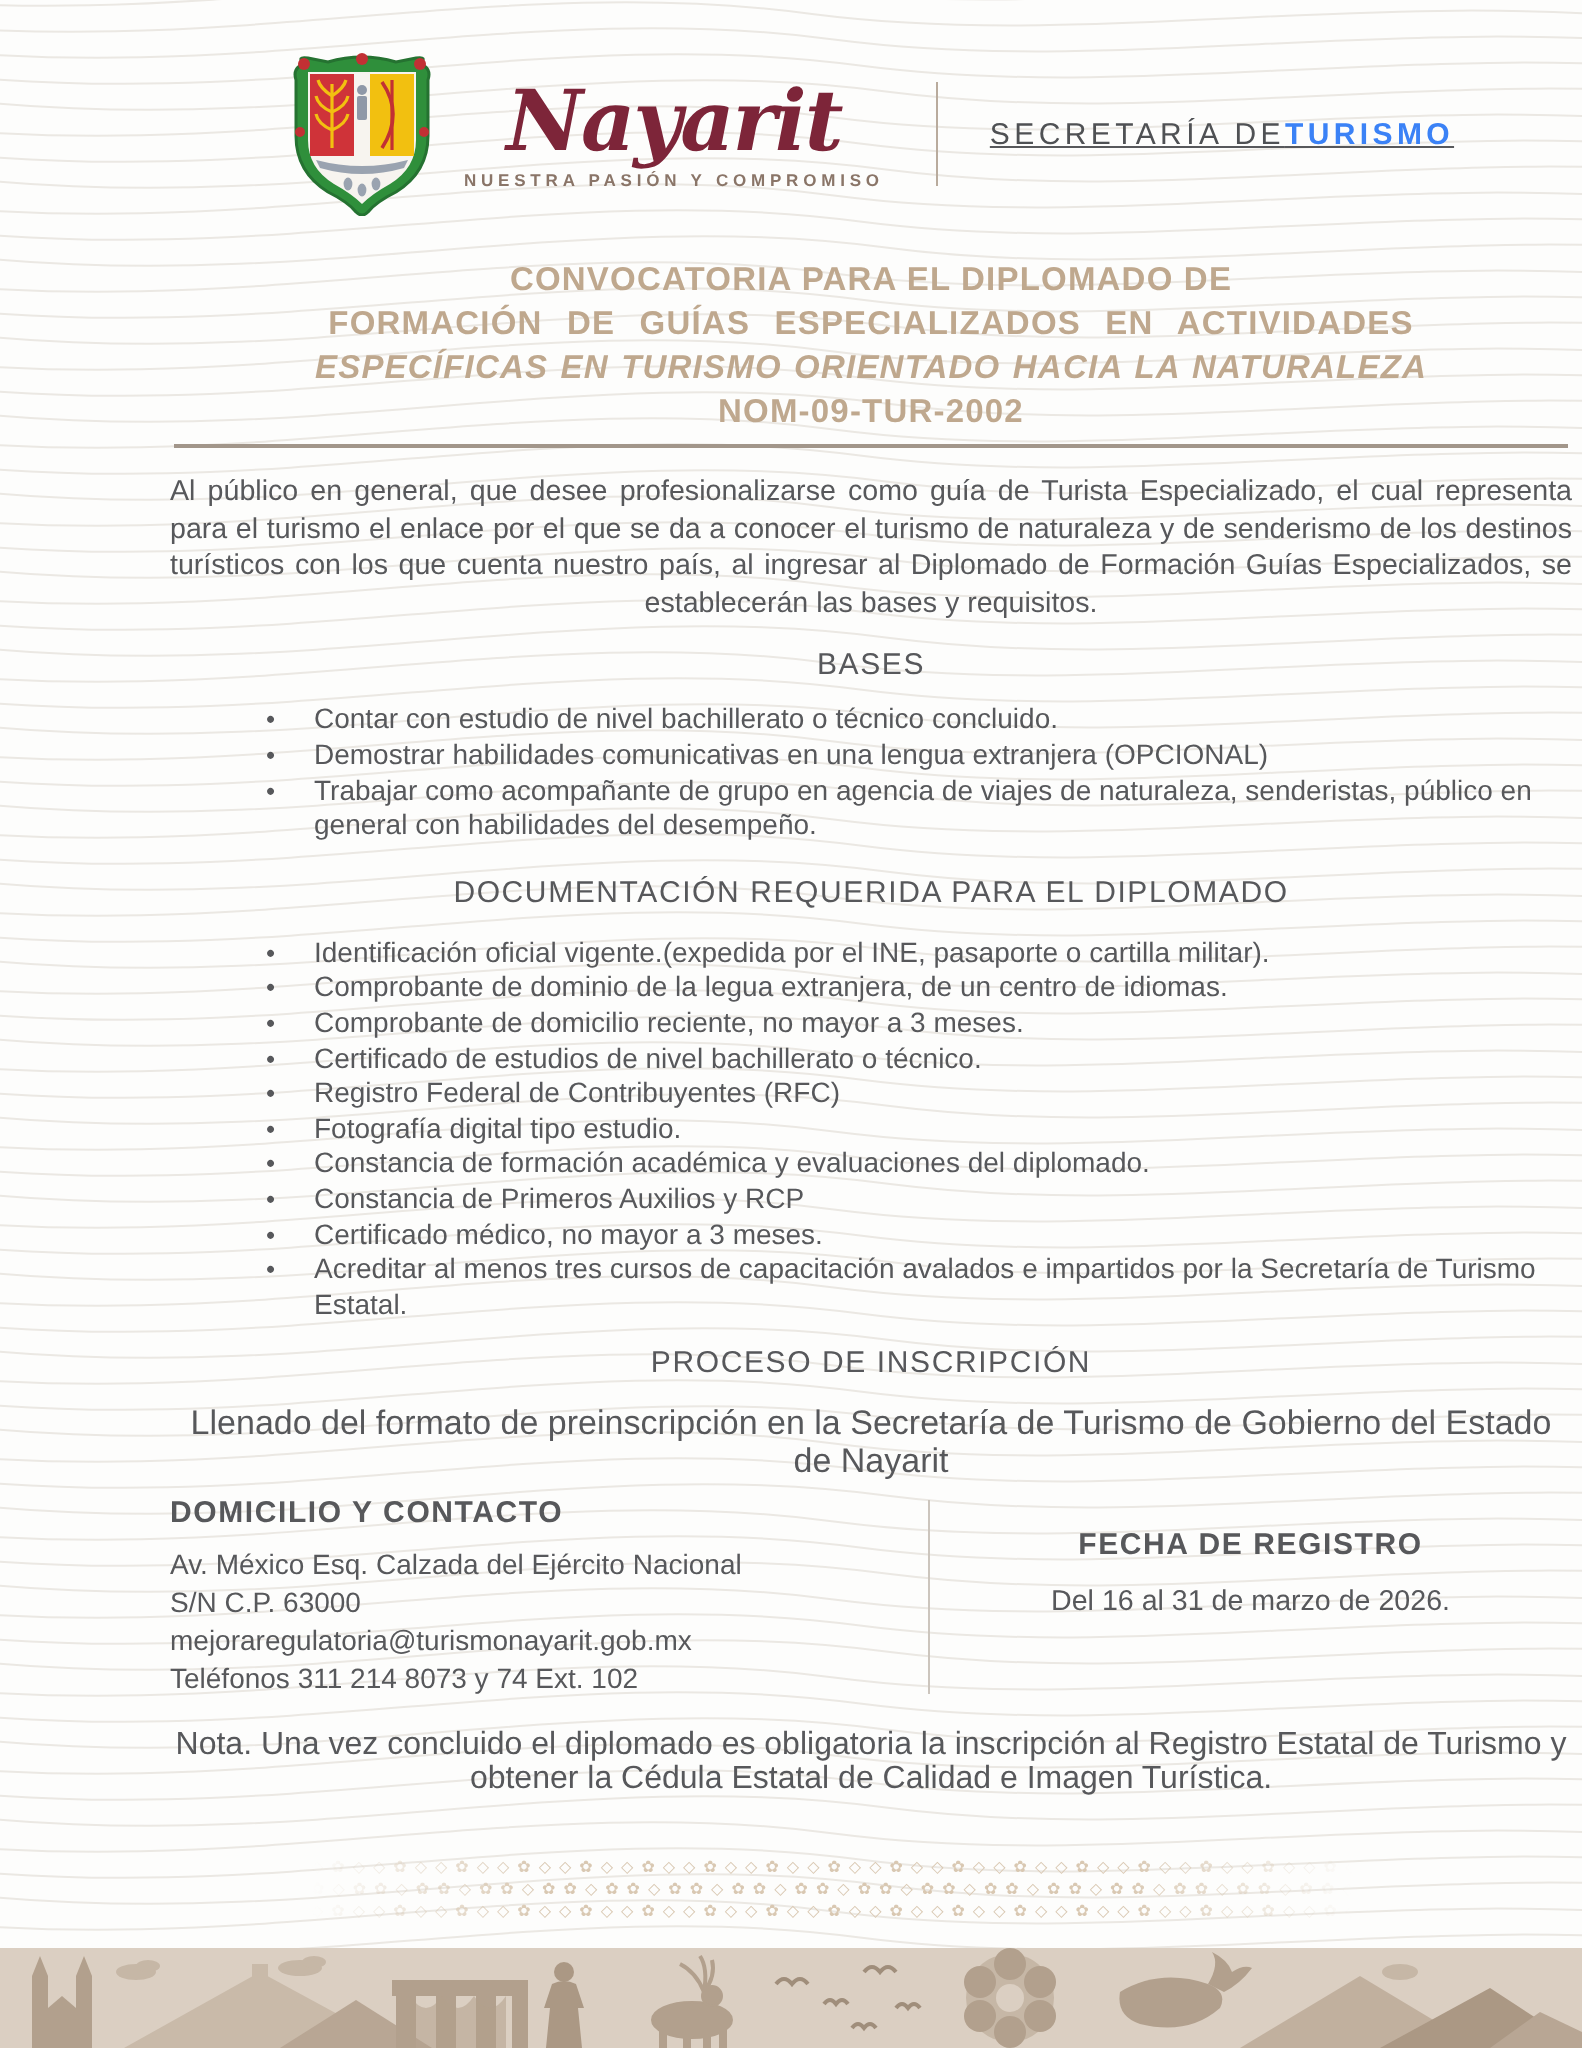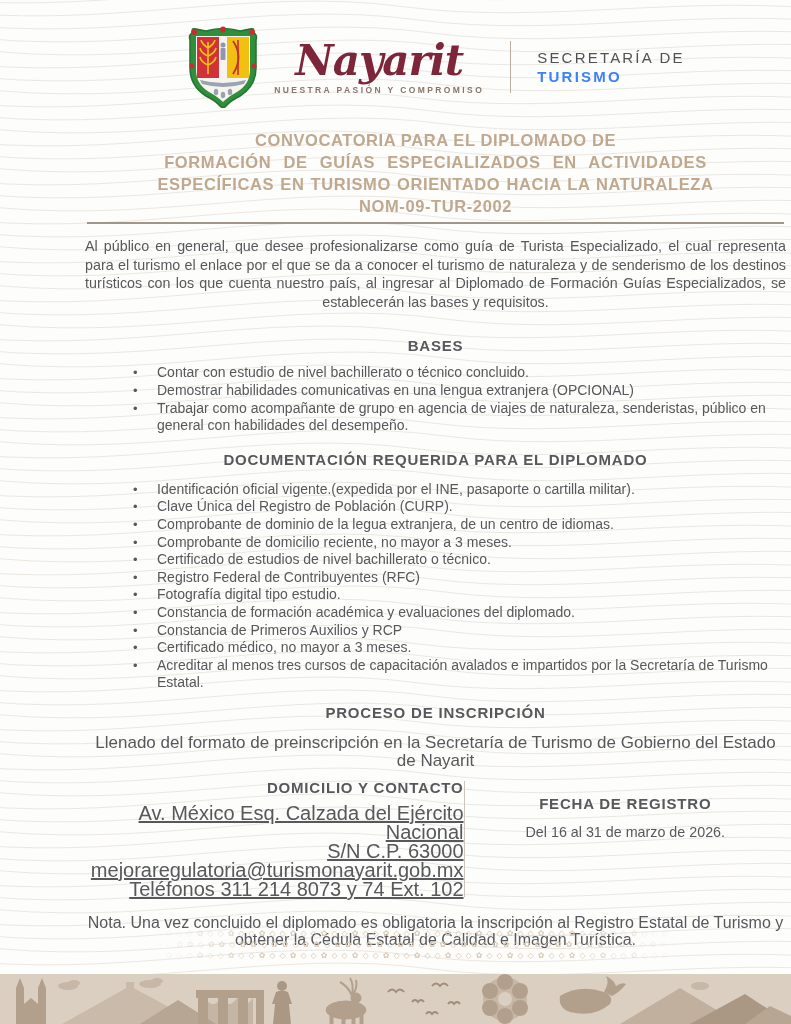--- a/index.html
+++ b/index.html
@@ -20,48 +20,48 @@
   .header{display:flex;align-items:center;justify-content:center;margin-top:26px;gap:14px;}
   .brand{display:flex;flex-direction:column;align-items:center;}
   .brand-script{
     font-family:"DejaVu Serif", serif;
     font-style:italic;font-weight:bold;
     font-size:42px;line-height:44px;color:#7d2539;
     letter-spacing:-1px;
   }
   .brand-tagline{font-size:8.5px;letter-spacing:2.4px;color:#8a7568;margin-top:2px;font-weight:bold;text-align:right;}
   .header-divider{width:1px;height:52px;background:#b9ab9d;margin:0 12px;}
-  .org{display:flex;flex-direction:column;line-height:19px;}
+  .org{display:flex;flex-direction:row;line-height:19px;text-decoration:underline;}
   .org-line1{font-size:15px;letter-spacing:2.2px;color:#4f5154;}
   .org-line2{font-size:15px;letter-spacing:2.2px;color:#3b82f6;font-weight:bold;}
 
   
   .doc-title{margin-top:21px;text-align:center;color:#bfa88e;font-weight:bold;
              font-size:16.5px;line-height:22px;letter-spacing:0.6px;}
   .doc-title .t2{word-spacing:7px;}
-  .doc-title .t3{word-spacing:1px;}
+  .doc-title .t3{word-spacing:1px;font-style:italic;}
   .title-rule{height:2px;background:#a2968a;border:none;margin:5px 2px 0 2px;}
 
   
   .intro{margin:13px 0 0 0;font-size:14.3px;line-height:18.6px;
          text-align:justify;text-align-last:center;}
-  .section-heading{margin:26px 0 0 0;text-align:center;font-size:15px;font-weight:bold;
+  .section-heading{margin:13px 0 0 0;text-align:center;font-size:15px;font-weight:normal;
                    letter-spacing:0.8px;color:#57585b;}
   ul.doc-list{list-style:none;margin:10px 0 0 0;padding:0 0 0 48px;}
   ul.doc-list li{position:relative;font-size:14px;line-height:17.6px;padding-left:24px;}
   ul.doc-list li::before{content:"•";position:absolute;left:0;top:0;font-size:13px;color:#57585b;}
   .proceso-text{margin:13px 0 0 0;text-align:center;font-size:17px;line-height:18.6px;}
 
   
   .columns{display:flex;margin-top:8px;align-items:stretch;}
-  .col-left{width:54%;text-align:right;}
+  .col-left{width:54%;text-align:left;}
   .col-divider{width:1px;background:#ccc5bd;margin:2px 0;}
   .col-right{flex:1;text-align:center;padding-top:16px;}
   .col-heading{font-size:15px;font-weight:bold;letter-spacing:0.8px;color:#57585b;}
-  .contact-lines{margin-top:8px;font-size:20px;line-height:19px;text-decoration:underline;}
+  .contact-lines{margin-top:8px;font-size:14px;line-height:19px;}
   .registro-text{margin-top:12px;font-size:14.3px;}
 
   
   .nota{margin:16px -20px 0 -20px;text-align:center;font-size:16px;line-height:16.5px;}
 
   
   .pattern-strip{
     position:absolute;left:50%;transform:translateX(-50%);
     top:928px;width:520px;height:34px;overflow:hidden;
     text-align:center;color:#d9c8b2;z-index:1;
@@ -226,21 +226,20 @@
     <h2 class="section-heading">BASES</h2>
     <ul class="doc-list">
       <li>Contar con estudio de nivel bachillerato  o técnico concluido.</li>
       <li>Demostrar habilidades comunicativas en una lengua extranjera (OPCIONAL)</li>
       <li>Trabajar como acompañante de grupo en agencia de viajes de naturaleza,  senderistas, público en general con habilidades del desempeño.</li>
     </ul>
 
     <h2 class="section-heading" style="margin-top:16px;">DOCUMENTACIÓN REQUERIDA  PARA EL DIPLOMADO</h2>
     <ul class="doc-list" style="margin-top:13px;">
       <li>Identificación oficial vigente.(expedida por el INE, pasaporte o cartilla militar).</li>
-      <li>Clave Única del Registro de Población (CURP).</li>
       <li>Comprobante de dominio de la legua extranjera, de un centro de idiomas.</li>
       <li>Comprobante de domicilio reciente, no mayor a 3 meses.</li>
       <li>Certificado de estudios de nivel bachillerato o técnico.</li>
       <li>Registro Federal de Contribuyentes (RFC)</li>
       <li>Fotografía digital tipo estudio.</li>
       <li>Constancia de formación  académica y evaluaciones del diplomado.</li>
       <li>Constancia de Primeros Auxilios y RCP</li>
       <li>Certificado médico, no mayor a 3 meses.</li>
       <li>Acreditar al menos tres cursos de capacitación avalados e impartidos por la Secretaría de Turismo Estatal.</li>
     </ul>

